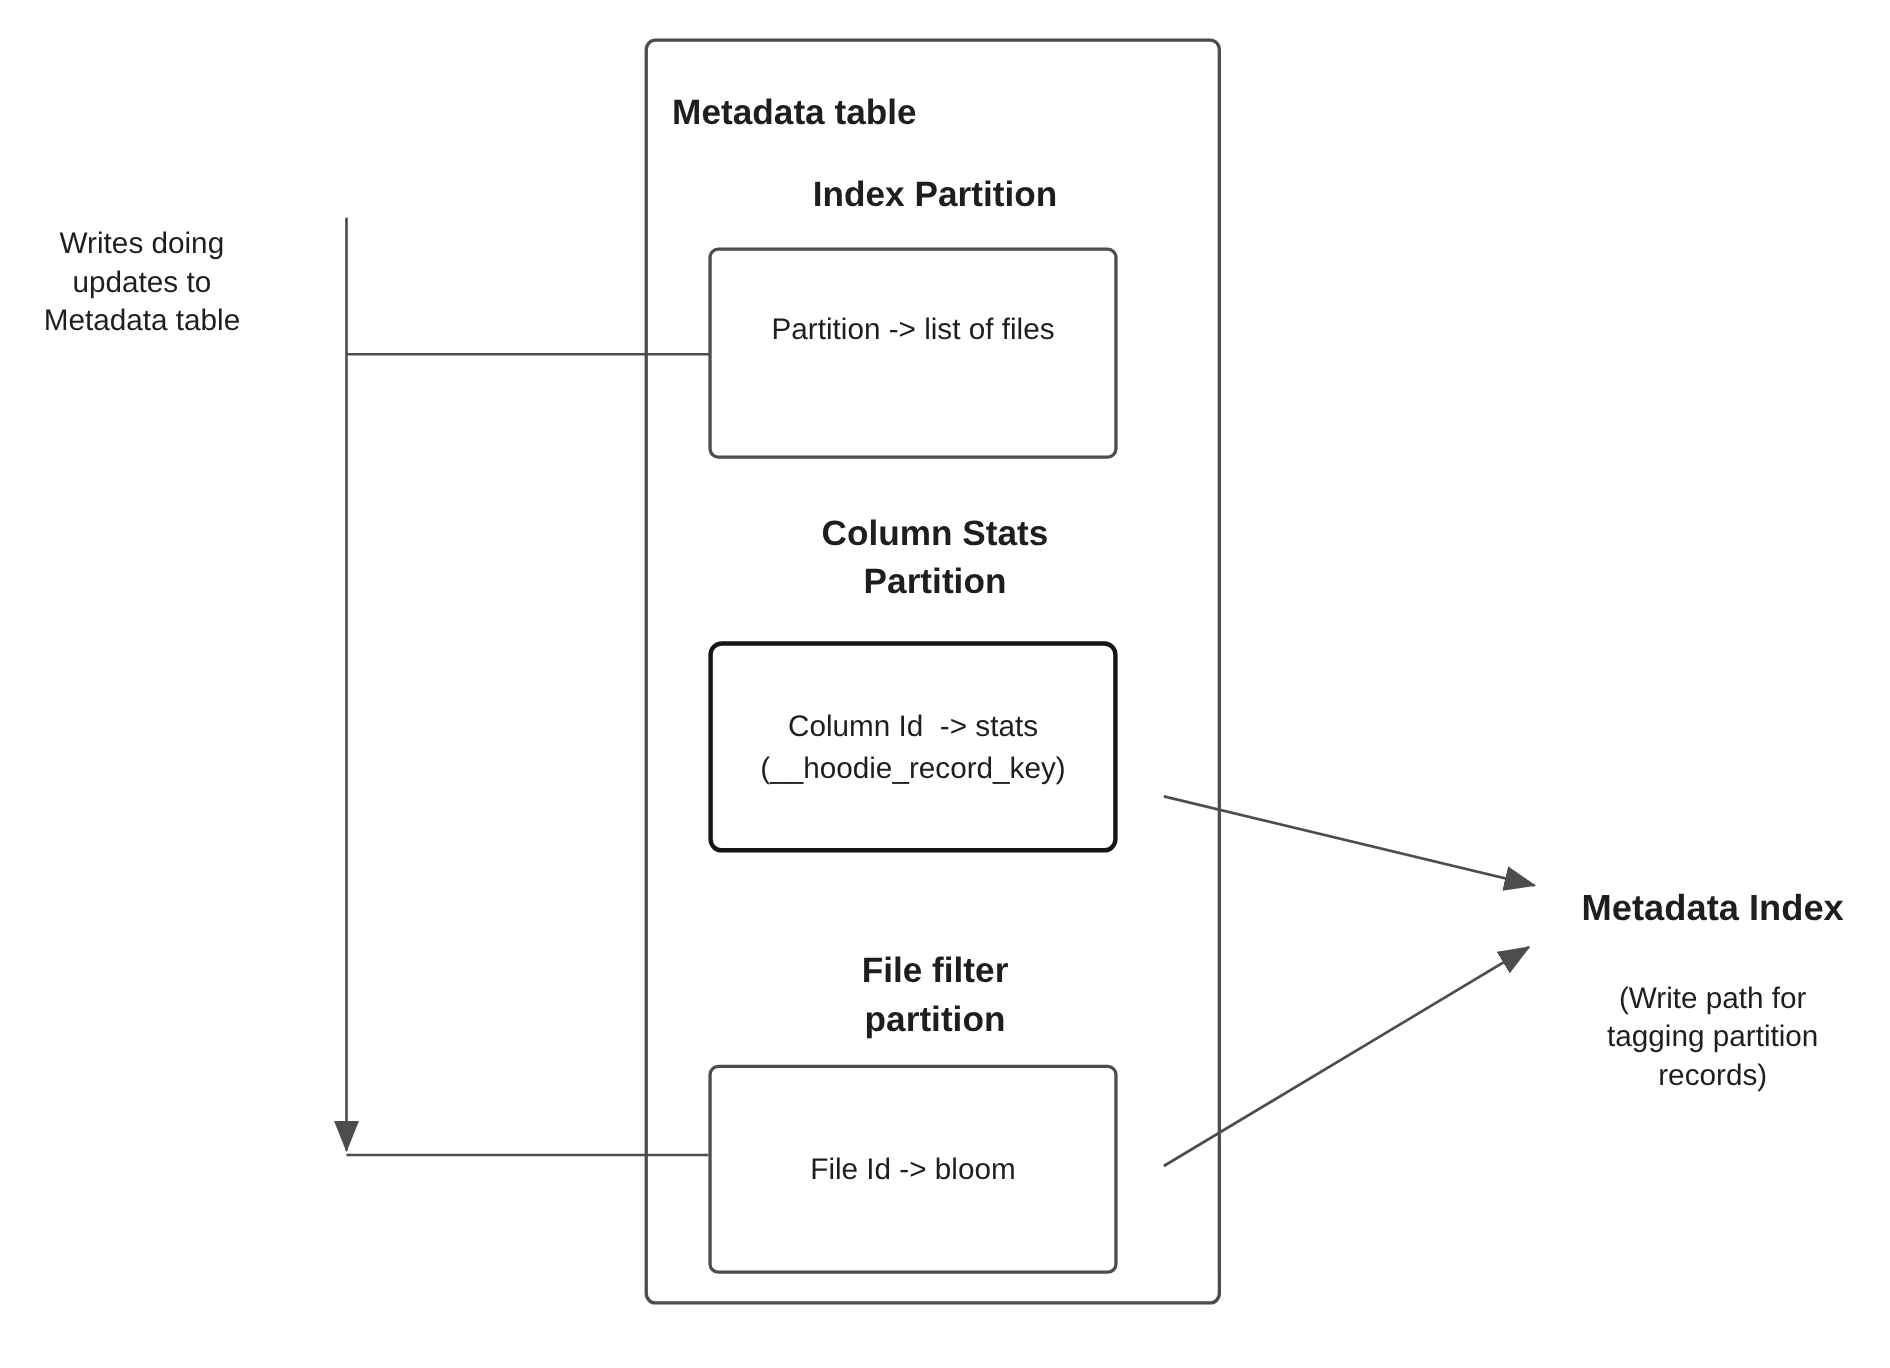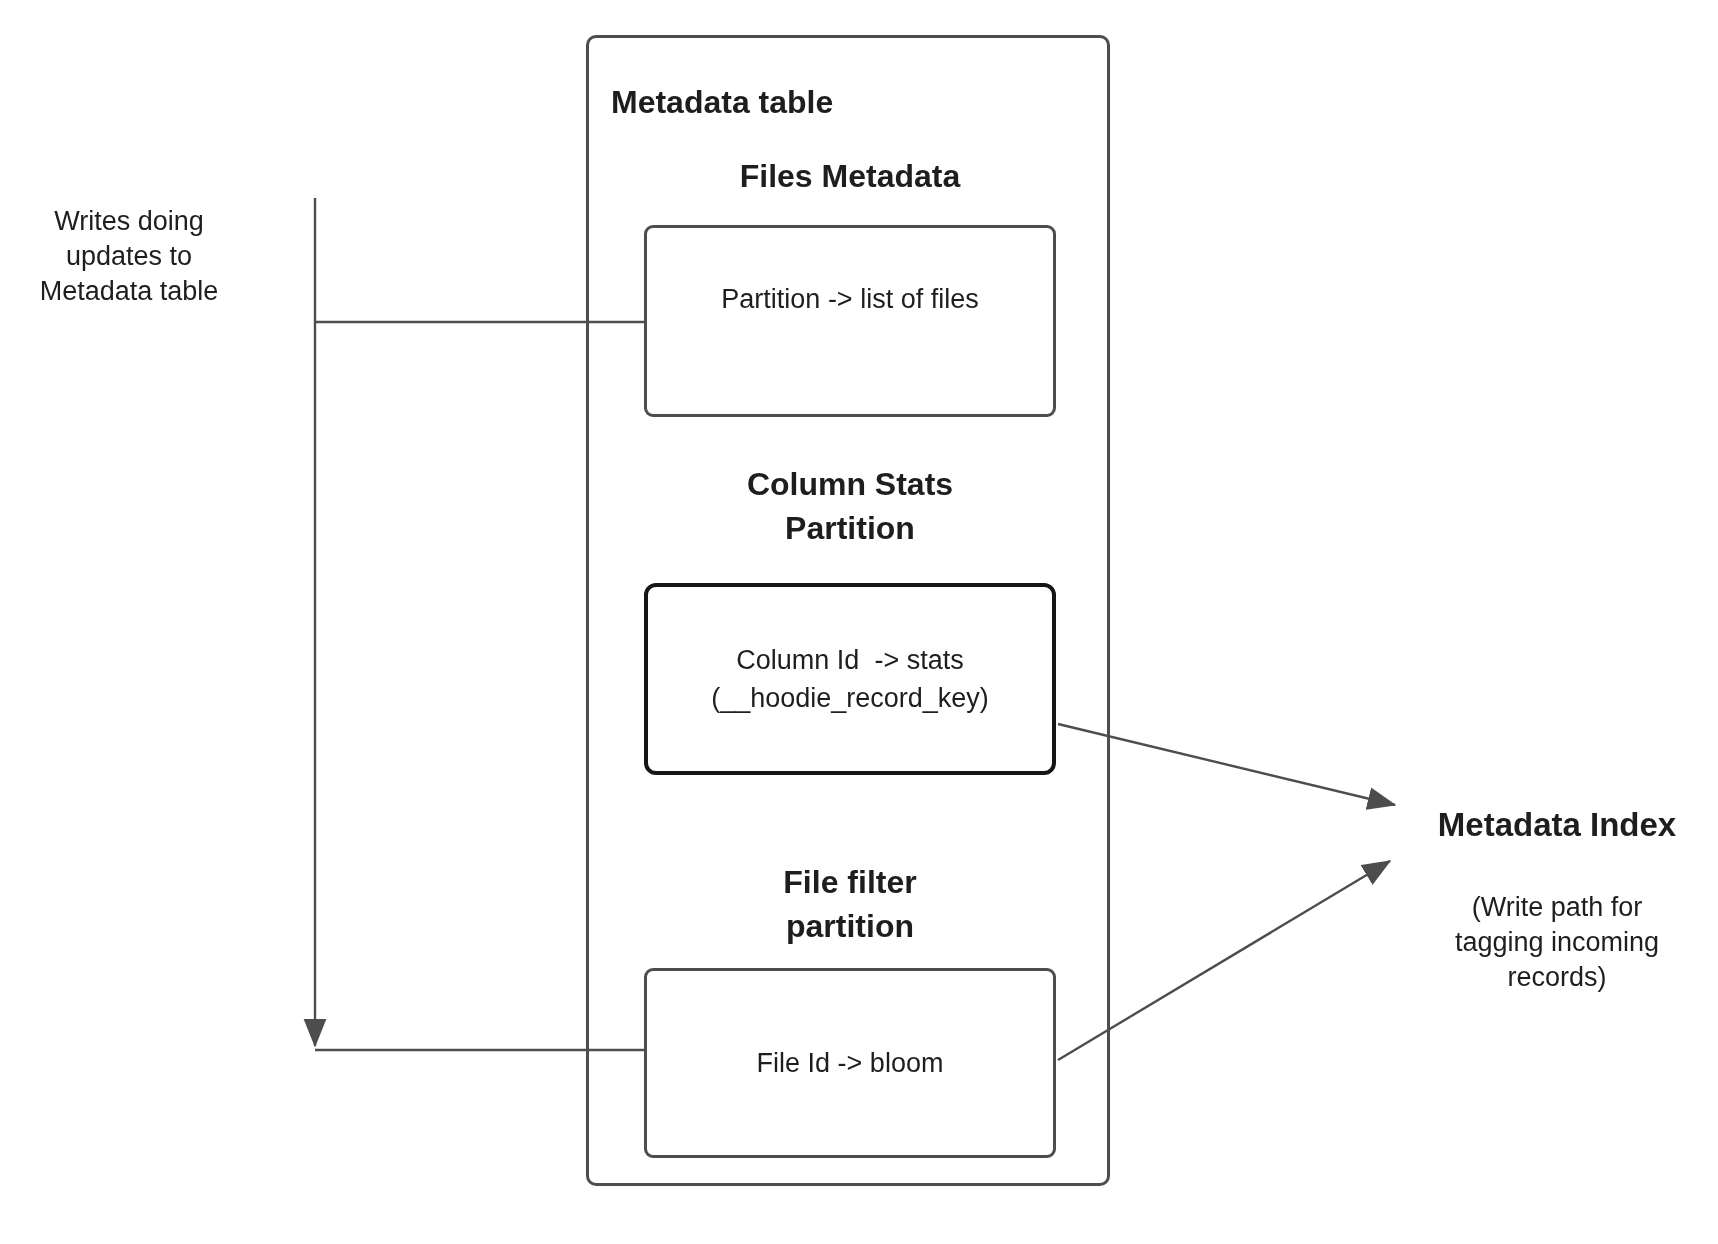--- a/index.html
+++ b/index.html
@@ -64,21 +64,21 @@
     font-weight: bold;
     line-height: 44px;
     white-space: pre-wrap;
   }
   .heading-files  { top: 116px; }
   .heading-stats  { top: 424px; }
   .heading-bloom  { top: 822px; }
 
   .inner-box {
     position: absolute;
-    left: 55px; width: 412px; height: 192px;
+    left: 55px; width: 372px; height: 192px;
     border: 3px solid var(--box_border);
     border-radius: 9px;
     box-sizing: border-box;
     display: flex;
     align-items: center;
     justify-content: center;
   }
   .box-files { top: 187px; }
   .box-stats {
     top: 545px;
@@ -132,21 +132,21 @@
   </svg>
 
   <div class="left-note">Writes doing
 updates to
 Metadata table</div>
 
   <div class="outer-box">
 
     <div class="outer-title">Metadata table</div>
 
-    <div class="section-heading heading-files">Files Metadata</div>
+    <div class="section-heading heading-files">Index Partition</div>
     <div class="inner-box box-files">
       <div class="box-text nudge-up">Partition -&gt; list of files</div>
     </div>
 
     <div class="section-heading heading-stats">Column Stats
 Partition</div>
     <div class="inner-box box-stats">
       <div class="box-text">Column Id  -&gt; stats
 (__hoodie_record_key)</div>
     </div>
@@ -154,16 +154,16 @@
     <div class="section-heading heading-bloom">File filter
 partition</div>
     <div class="inner-box box-bloom">
       <div class="box-text">File Id -&gt; bloom</div>
     </div>
 
   </div>
 
   <div class="index-label">Metadata Index</div>
   <div class="index-note">(Write path for
-tagging incoming
+tagging partition
 records)</div>
 
 </div>
 
 </body></html>

